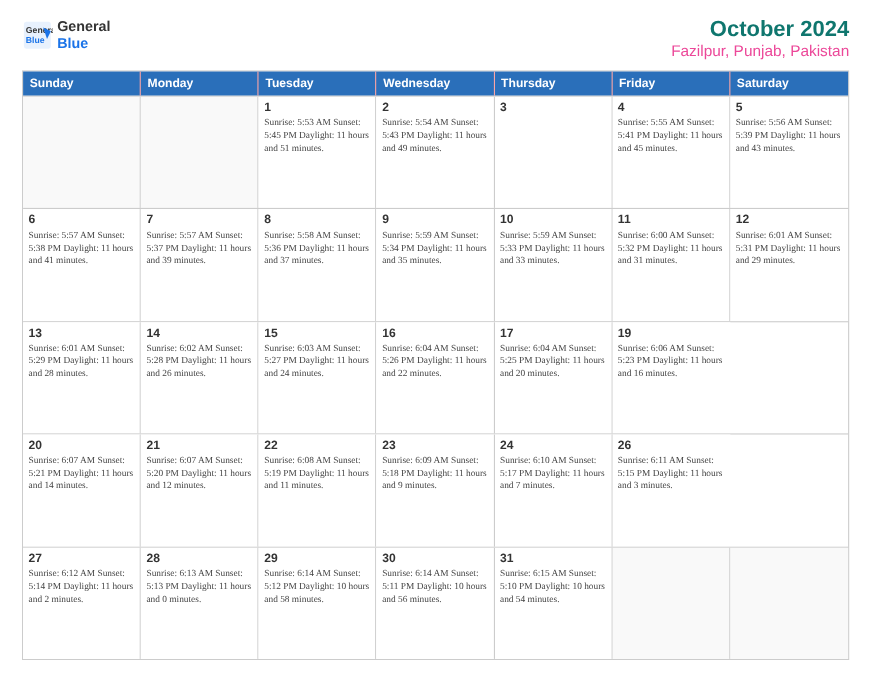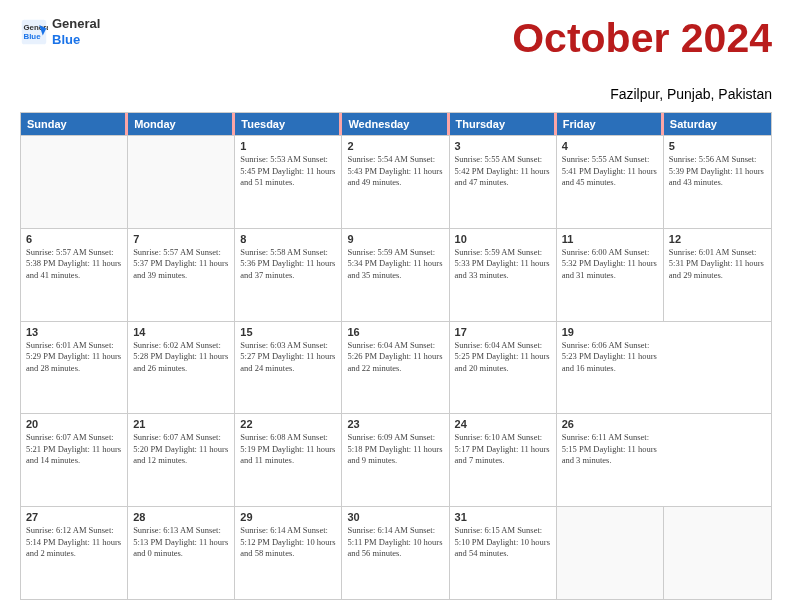--- a/index.html
+++ b/index.html
@@ -36,47 +36,46 @@
     }
     .logo-blue { color: #1a73e8; }
     .logo-icon {
       width: 28px;
       height: 28px;
     }
     .title-block {
       text-align: right;
     }
     .main-title {
-      font-size: 41px;
+      font-size: 20px;
       font-weight: bold;
-      color: #b91c1c;
+      color: #0f766e;
       line-height: 1.1;
     }
     .subtitle {
       font-size: 14px;
-      color: #000000;
-      margin-top: 25px;
+      color: #ec4899;
     }
     .calendar {
       flex: 1;
       display: flex;
       flex-direction: column;
       border: 1px solid #ccc;
     }
     .cal-header {
       display: grid;
       grid-template-columns: repeat(7, 1fr);
       background: #2a6fba;
     }
     .cal-header-cell {
       color: #fff;
       font-size: 11px;
       font-weight: bold;
       padding: 5px 6px;
-      border-right: 3px solid #fca5a5;
+      border-right: 1px solid #fca5a5;
     }
     .cal-header-cell:last-child { border-right: none; }
     .cal-body {
       flex: 1;
       display: flex;
       flex-direction: column;
     }
     .cal-row {
       display: grid;
       grid-template-columns: repeat(7, 1fr);
@@ -151,23 +150,20 @@
 Daylight: 11 hours and 51 minutes.</div>
           </div>
           <div class="cal-cell">
             <div class="day-number">2</div>
             <div class="day-info">Sunrise: 5:54 AM
 Sunset: 5:43 PM
 Daylight: 11 hours and 49 minutes.</div>
           </div>
           <div class="cal-cell">
             <div class="day-number">3</div>
-            <div class="day-info">Sunrise: 5:55 AM
-Sunset: 5:42 PM
-Daylight: 11 hours and 47 minutes.</div>
           </div>
           <div class="cal-cell">
             <div class="day-number">4</div>
             <div class="day-info">Sunrise: 5:55 AM
 Sunset: 5:41 PM
 Daylight: 11 hours and 45 minutes.</div>
           </div>
           <div class="cal-cell">
             <div class="day-number">5</div>
             <div class="day-info">Sunrise: 5:56 AM

